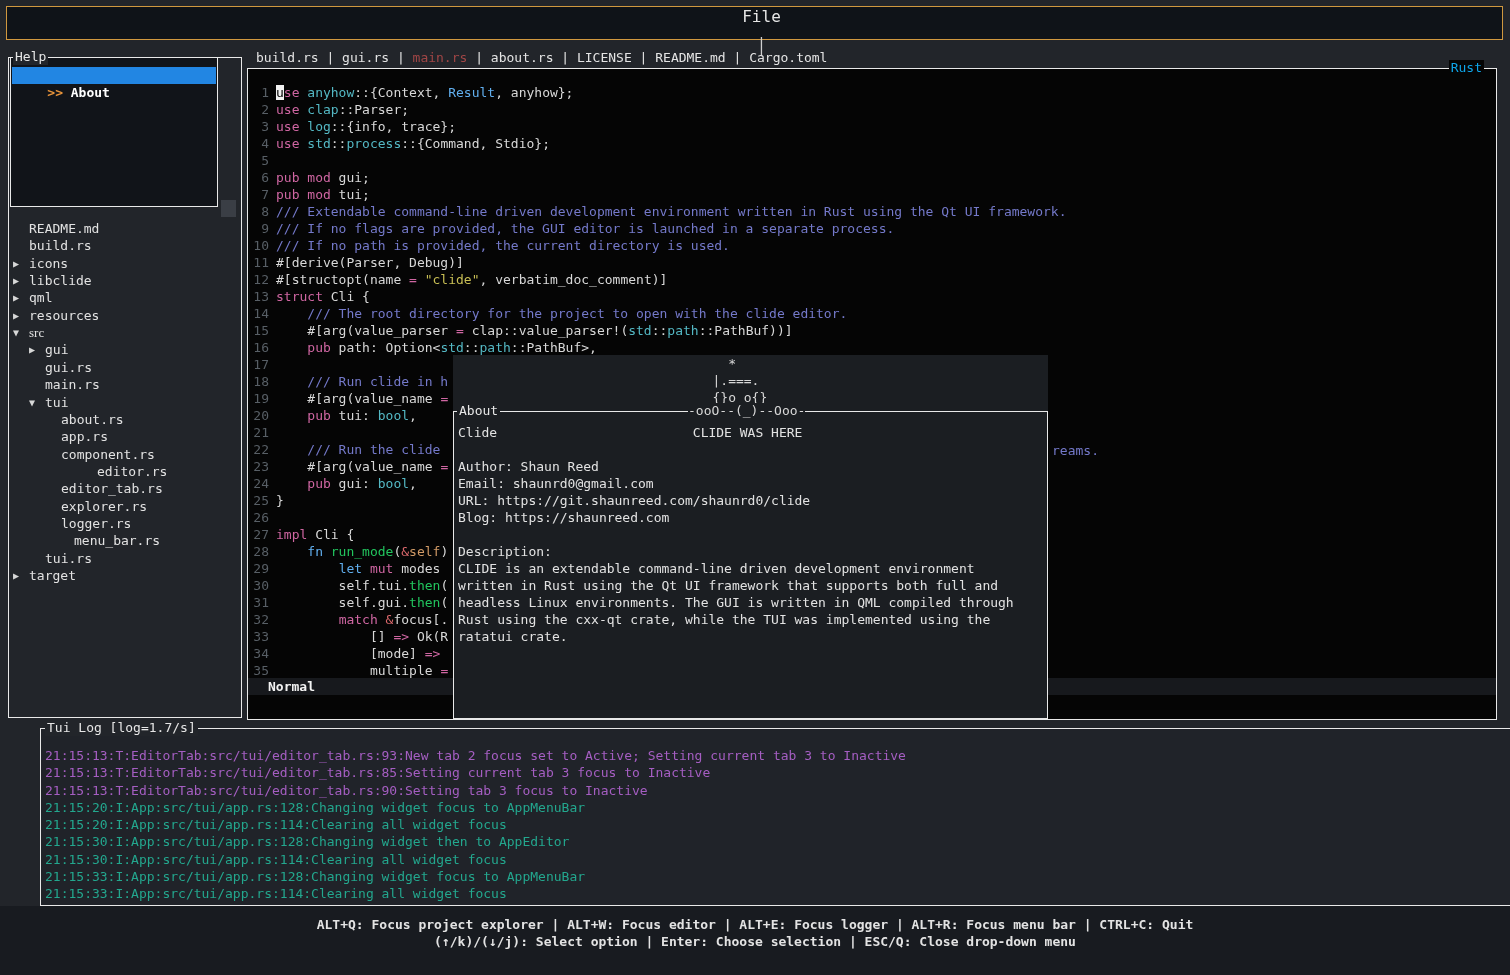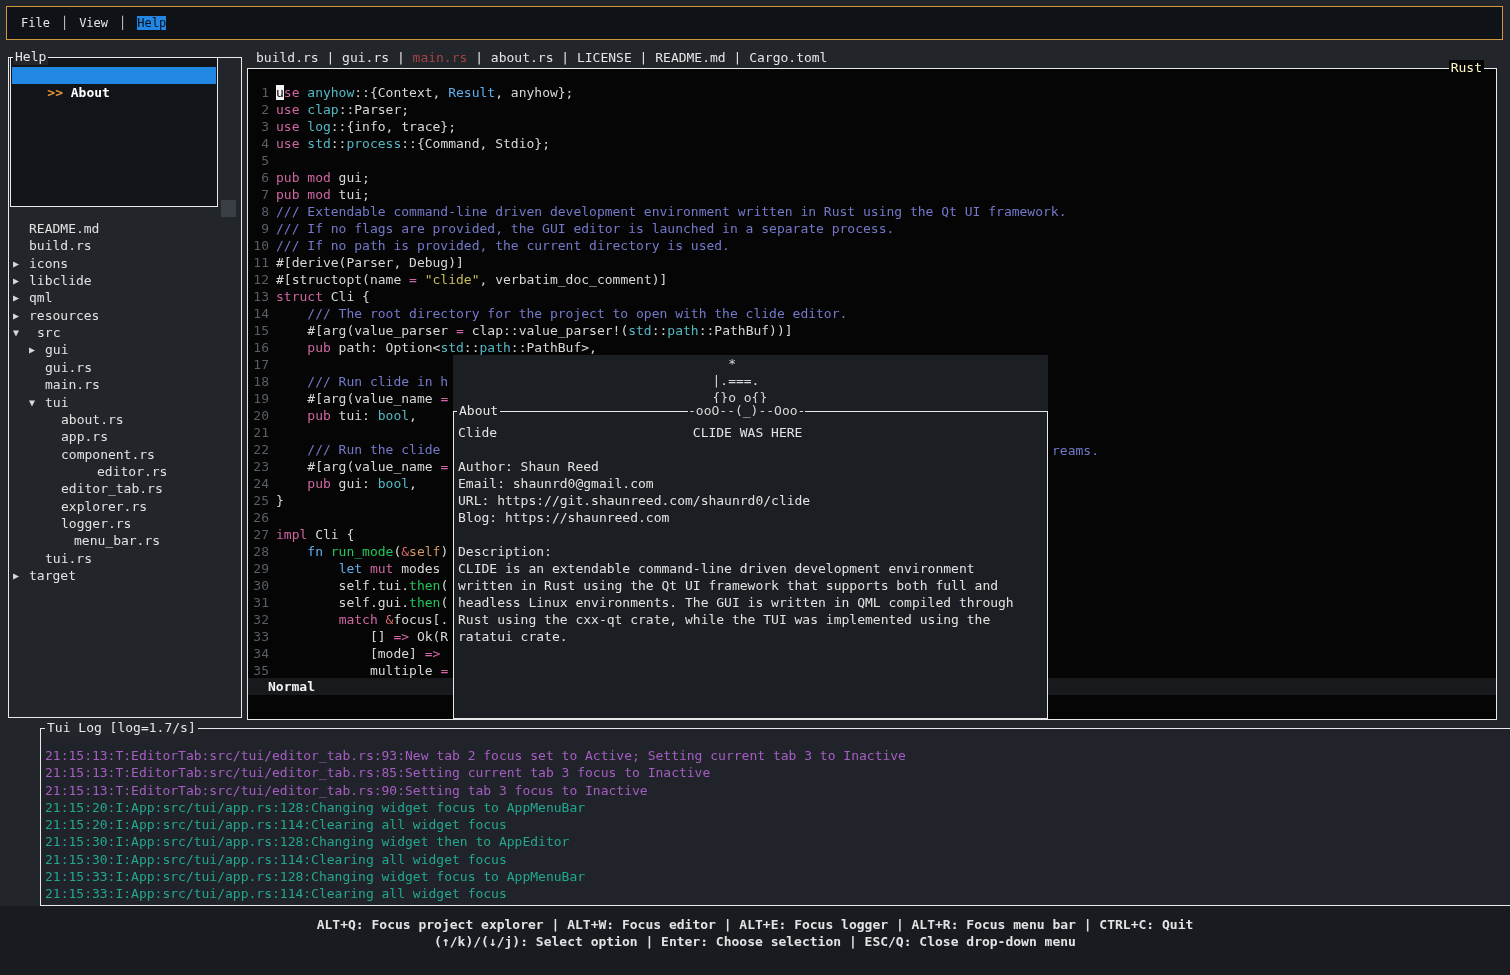--- a/index.html
+++ b/index.html
@@ -17,21 +17,22 @@
   .box { position:absolute; border:1px solid #e9e9e9; }
   .btitle {
     position:absolute; top:-9px; height:16px; line-height:16px;
     padding:0 2px; white-space:pre; color:#e6e6e6; font-size:13px;
   }
   
   #menu-bar {
     left:6px; top:6px; width:1497px; height:34px;
     border:1px solid #d0983f; background:#0f1318;
     display:flex; align-items:center; padding-left:14px; gap:11px;
-    font-size:12px;
+    font-size:16px;
+    flex-direction:column;
   }
   .mitem { color:#e6e6e6; white-space:pre; cursor:default; }
   .mitem.sel { background:#2286e3; color:#06101c; }
   .msep { color:#cfcfcf; }
   
   #left-panel { left:8px; top:57px; width:234px; height:661px; background:transparent; }
   .tree-row { position:absolute; height:17px; line-height:17px; white-space:pre; color:#e2e2e2; }
   .tree-arrow { position:absolute; top:0; font-size:10px; color:#d8d8d8; line-height:17px; }
   #explorer-scroll-thumb { left:212px; top:142px; width:15px; height:17px; background:#3a3e45; }
   
@@ -43,21 +44,21 @@
   }
   #help-selected-row .pfx { color:#e8943a; padding-left:4px; }
   #help-selected-row .lbl { color:#ffffff; }
   
   #tab-bar { left:256px; top:49px; height:17px; line-height:17px; white-space:pre; color:#e4e4e4; }
   .tab { cursor:default; }
   .tab.active { color:#a04646; }
   .tab-sep { color:#e4e4e4; }
   
   #editor { left:247px; top:68px; width:1250px; height:652px; background:#050505; }
-  #rust-badge { position:absolute; top:-9px; right:12px; height:16px; line-height:16px; padding:0 2px; color:#fef9c3; background:#050505; }
+  #rust-badge { position:absolute; top:-9px; right:12px; height:16px; line-height:16px; padding:0 2px; color:#0ea5e9; background:#050505; }
   .code-row { position:absolute; left:0; height:17px; line-height:17px; white-space:pre; }
   .code-row .ln { position:absolute; left:0; width:21px; text-align:right; color:#585f66; }
   .code-row .code { position:absolute; left:28px; white-space:pre; }
   .pl  { color:#d8d8d8; }
   .kw  { color:#cf66a2; }
   .kb  { color:#61afef; }
   .ty  { color:#54b8c4; }
   .fnc { color:#22c55e; }
   .str { color:#c9bf55; }
   .cm  { color:#7479ca; }
@@ -99,21 +100,21 @@
 
 <div id="left-panel" class="box">
   <div id="explorer-scroll-thumb" class="abs"></div>
   <div id="tree-rows">
       <div class="tree-row" style="top: 162px; left: 0px; right: 0px;"><span style="position: absolute; left: 20px;">README.md</span></div>
       <div class="tree-row" style="top: 179.35px; left: 0px; right: 0px;"><span style="position: absolute; left: 20px;">build.rs</span></div>
       <div class="tree-row" style="top: 196.7px; left: 0px; right: 0px;"><span class="tree-arrow" style="left: 4px;">▶</span><span style="position: absolute; left: 20px;">icons</span></div>
       <div class="tree-row" style="top: 214.05px; left: 0px; right: 0px;"><span class="tree-arrow" style="left: 4px;">▶</span><span style="position: absolute; left: 20px;">libclide</span></div>
       <div class="tree-row" style="top: 231.4px; left: 0px; right: 0px;"><span class="tree-arrow" style="left: 4px;">▶</span><span style="position: absolute; left: 20px;">qml</span></div>
       <div class="tree-row" style="top: 248.75px; left: 0px; right: 0px;"><span class="tree-arrow" style="left: 4px;">▶</span><span style="position: absolute; left: 20px;">resources</span></div>
-      <div class="tree-row" style="top: 266.1px; left: 0px; right: 0px;"><span class="tree-arrow" style="left: 4px;">▼</span><span style="position: absolute; left: 28px;">src</span></div>
+      <div class="tree-row" style="top: 266.1px; left: 0px; right: 0px;"><span class="tree-arrow" style="left: 4px;">▼</span><span style="position: absolute; left: 20px; font-family: Liberation Serif, serif;">src</span></div>
       <div class="tree-row" style="top: 283.45px; left: 0px; right: 0px;"><span class="tree-arrow" style="left: 20px;">▶</span><span style="position: absolute; left: 36px;">gui</span></div>
       <div class="tree-row" style="top: 300.8px; left: 0px; right: 0px;"><span style="position: absolute; left: 36px;">gui.rs</span></div>
       <div class="tree-row" style="top: 318.15px; left: 0px; right: 0px;"><span style="position: absolute; left: 36px;">main.rs</span></div>
       <div class="tree-row" style="top: 335.5px; left: 0px; right: 0px;"><span class="tree-arrow" style="left: 20px;">▼</span><span style="position: absolute; left: 36px;">tui</span></div>
       <div class="tree-row" style="top: 352.85px; left: 0px; right: 0px;"><span style="position: absolute; left: 52px;">about.rs</span></div>
       <div class="tree-row" style="top: 370.2px; left: 0px; right: 0px;"><span style="position: absolute; left: 52px;">app.rs</span></div>
       <div class="tree-row" style="top: 387.55px; left: 0px; right: 0px;"><span style="position: absolute; left: 52px;">component.rs</span></div>
       <div class="tree-row" style="top: 404.9px; left: 0px; right: 0px;"><span style="position: absolute; left: 52px; margin-left: 36px;">editor.rs</span></div>
       <div class="tree-row" style="top: 422.25px; left: 0px; right: 0px;"><span style="position: absolute; left: 52px;">editor_tab.rs</span></div>
       <div class="tree-row" style="top: 439.6px; left: 0px; right: 0px;"><span style="position: absolute; left: 52px;">explorer.rs</span></div>

